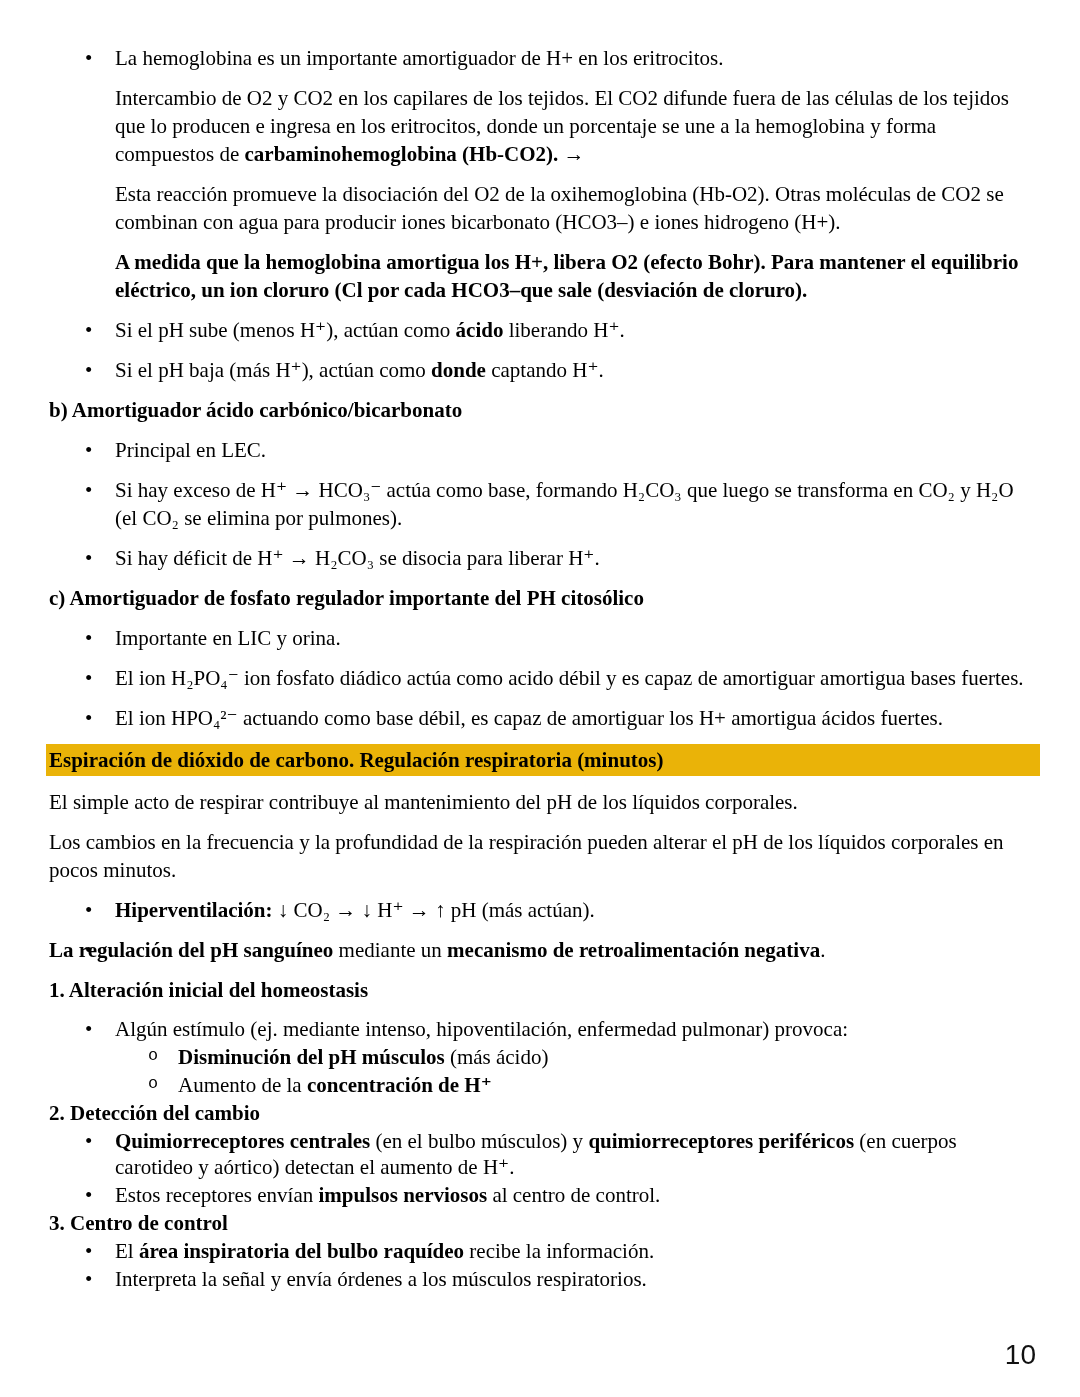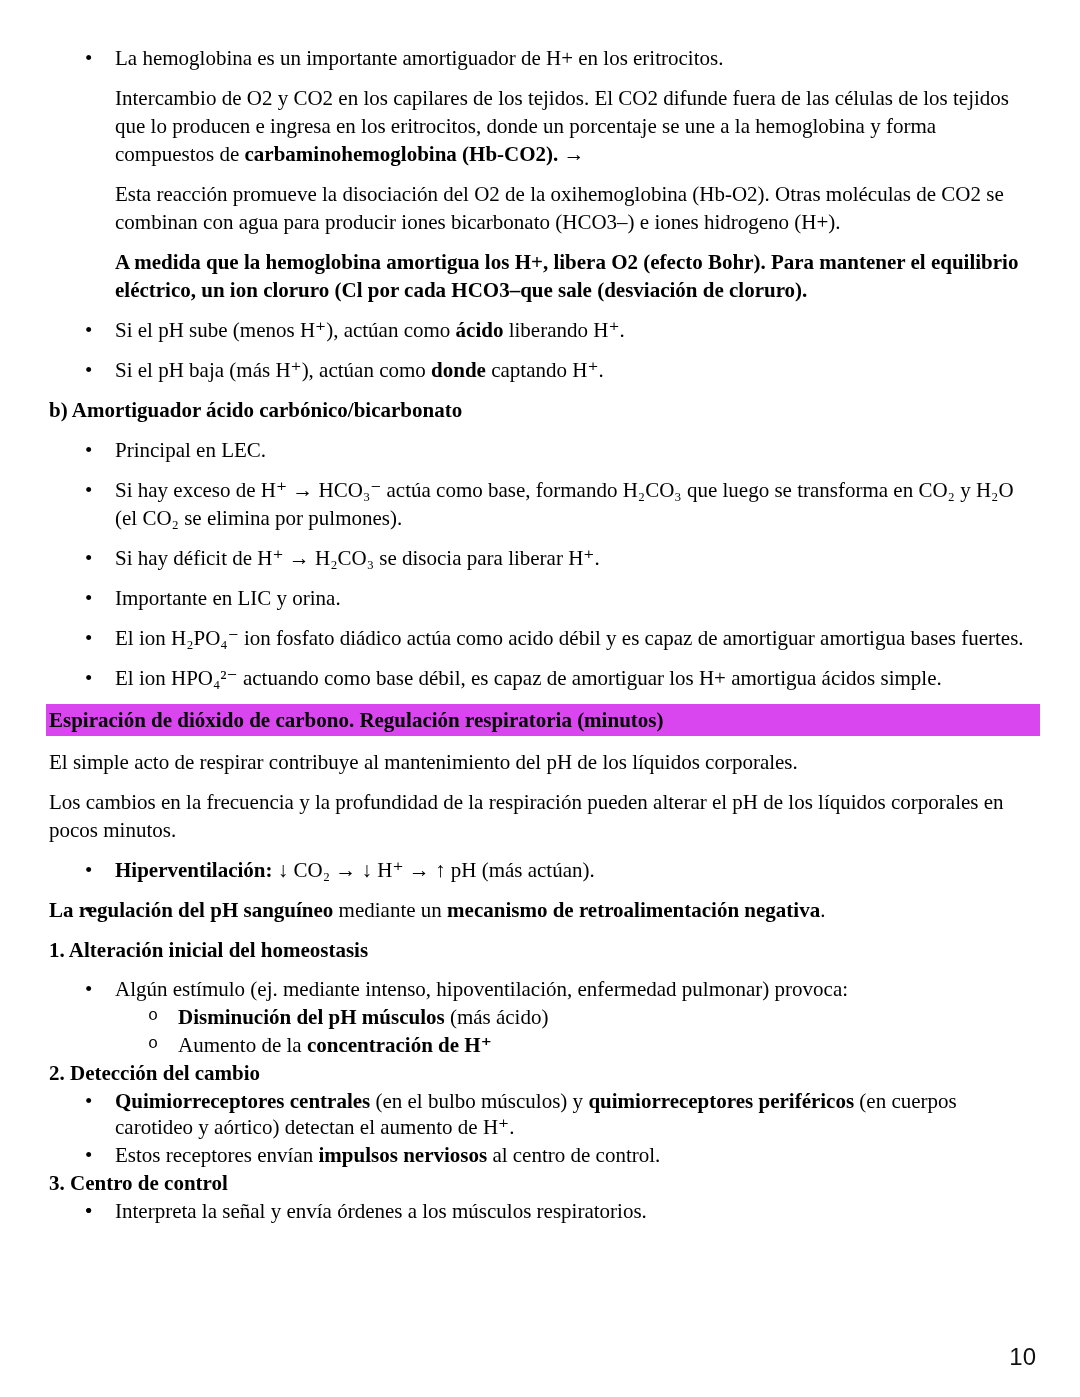--- a/index.html
+++ b/index.html
@@ -21,52 +21,53 @@
   .bullet { position:relative; padding-left:66px; }
   .bullet > .marker { position:absolute; left:36px; top:0; }
   .subbullet { position:relative; padding-left:129px; }
   .subbullet > .marker { position:absolute; left:99px; top:-1px; font-size:0.8em; font-family:"Liberation Mono","DejaVu Sans Mono",monospace; }
   .heading { font-weight:bold; }
   .highlight { font-weight:bold; padding:2px 4px 2px 3px; margin-left:-3px; }
   b { font-weight:bold; }
   .page-number {
     position:absolute; right:44px; bottom:26px;
     font-family:"Liberation Sans","DejaVu Sans",sans-serif;
-    font-size:24px; color:#111111;
+    font-size:28px; color:#111111;
   }
 </style>
 </head>
 <body>
 
 <div class="page">
   <main class="content" id="doc">
       <div class="blk bullet"><span class="marker">•</span><span><span>La hemoglobina es un importante amortiguador de H+ en los eritrocitos.</span></span></div>
       <div class="blk para-indent"><span>Intercambio de O2 y CO2 en los capilares de los tejidos. El CO2 difunde fuera de las células de los tejidos que lo producen e ingresa en los eritrocitos, donde un porcentaje se une a la hemoglobina y forma compuestos de </span><b>carbaminohemoglobina (Hb-CO2). →</b></div>
       <div class="blk para-indent"><span>Esta reacción promueve la disociación del O2 de la oxihemoglobina (Hb-O2). Otras moléculas de CO2 se combinan con agua para producir iones bicarbonato (HCO3–) e iones hidrogeno (H+).</span></div>
       <div class="blk para-indent"><b>A medida que la hemoglobina amortigua los H+, libera O2 (efecto Bohr). Para mantener el equilibrio eléctrico, un ion cloruro (Cl por cada HCO3–que sale (desviación de cloruro).</b></div>
       <div class="blk bullet"><span class="marker">•</span><span><span>Si el pH sube (menos H⁺), actúan como </span><b>ácido</b><span> liberando H⁺.</span></span></div>
       <div class="blk bullet"><span class="marker">•</span><span><span>Si el pH baja (más H⁺), actúan como </span><b>donde</b><span> captando H⁺.</span></span></div>
       <div class="blk heading"><b>b) Amortiguador ácido carbónico/bicarbonato</b></div>
       <div class="blk bullet"><span class="marker">•</span><span><span>Principal en LEC.</span></span></div>
       <div class="blk bullet"><span class="marker">•</span><span><span>Si hay exceso de H⁺ → HCO₃⁻ actúa como base, formando H₂CO₃ que luego se transforma en CO₂ y H₂O (el CO₂ se elimina por pulmones).</span></span></div>
       <div class="blk bullet"><span class="marker">•</span><span><span>Si hay déficit de H⁺ → H₂CO₃ se disocia para liberar H⁺.</span></span></div>
+      <div class="blk heading"><b>c) Amortiguador de fosfato regulador importante del PH citosólico</b></div>
       <div class="blk bullet"><span class="marker">•</span><span><span>Importante en LIC y orina.</span></span></div>
       <div class="blk bullet"><span class="marker">•</span><span><span>El ion H₂PO₄⁻ ion fosfato diádico actúa como acido débil y es capaz de amortiguar amortigua bases fuertes.</span></span></div>
-      <div class="blk bullet"><span class="marker">•</span><span><span>El ion HPO₄²⁻ actuando como base débil, es capaz de amortiguar los H+ amortigua ácidos simple.</span></span></div>
-      <div class="blk highlight" style="background: #d946ef;"><b>Espiración de dióxido de carbono. Regulación respiratoria (minutos)</b></div>
+      <div class="blk bullet"><span class="marker">•</span><span><span>El ion HPO₄²⁻ actuando como base débil, es capaz de amortiguar los H+ amortigua ácidos fuertes.</span></span></div>
+      <div class="blk highlight" style="background: #eab308;"><b>Espiración de dióxido de carbono. Regulación respiratoria (minutos)</b></div>
       <div class="blk para"><span>El simple acto de respirar contribuye al mantenimiento del pH de los líquidos corporales.</span></div>
       <div class="blk para"><span>Los cambios en la frecuencia y la profundidad de la respiración pueden alterar el pH de los líquidos corporales en pocos minutos.</span></div>
       <div class="blk bullet"><span class="marker">•</span><span><b>Hiperventilación:</b><span> ↓ CO₂ → ↓ H⁺ → ↑ pH (más actúan).</span></span></div>
       <div class="blk bullet"><span class="marker">•</span></div>
       <div class="blk para"><b>La regulación del pH sanguíneo</b><span> mediante un </span><b>mecanismo de retroalimentación negativa</b><span>.</span></div>
       <div class="blk heading"><b>1. Alteración inicial del homeostasis</b></div>
       <div class="blk bullet tight"><span class="marker">•</span><span><span>Algún estímulo (ej. mediante intenso, hipoventilación, enfermedad pulmonar) provoca:</span></span></div>
       <div class="blk subbullet tight"><span class="marker">o</span><span><b>Disminución del pH músculos</b><span> (más ácido)</span></span></div>
       <div class="blk subbullet tight"><span class="marker">o</span><span><span>Aumento de la </span><b>concentración de H⁺</b></span></div>
       <div class="blk heading tight"><b>2. Detección del cambio</b></div>
       <div class="blk bullet tight"><span class="marker">•</span><span><b>Quimiorreceptores centrales</b><span> (en el bulbo músculos) y </span><b>quimiorreceptores periféricos</b><span> (en cuerpos carotideo y aórtico) detectan el aumento de H⁺.</span></span></div>
       <div class="blk bullet tight"><span class="marker">•</span><span><span>Estos receptores envían </span><b>impulsos nerviosos</b><span> al centro de control.</span></span></div>
       <div class="blk heading tight"><b>3. Centro de control</b></div>
-      <div class="blk bullet tight"><span class="marker">•</span></div>
+      <div class="blk bullet tight"><span class="marker">•</span><span><span>El </span><b>área inspiratoria del bulbo raquídeo</b><span> recibe la información.</span></span></div>
       <div class="blk bullet tight"><span class="marker">•</span><span><span>Interpreta la señal y envía órdenes a los músculos respiratorios.</span></span></div>
     </main>
   <div class="page-number">10</div>
 </div>
 
 </body></html>

